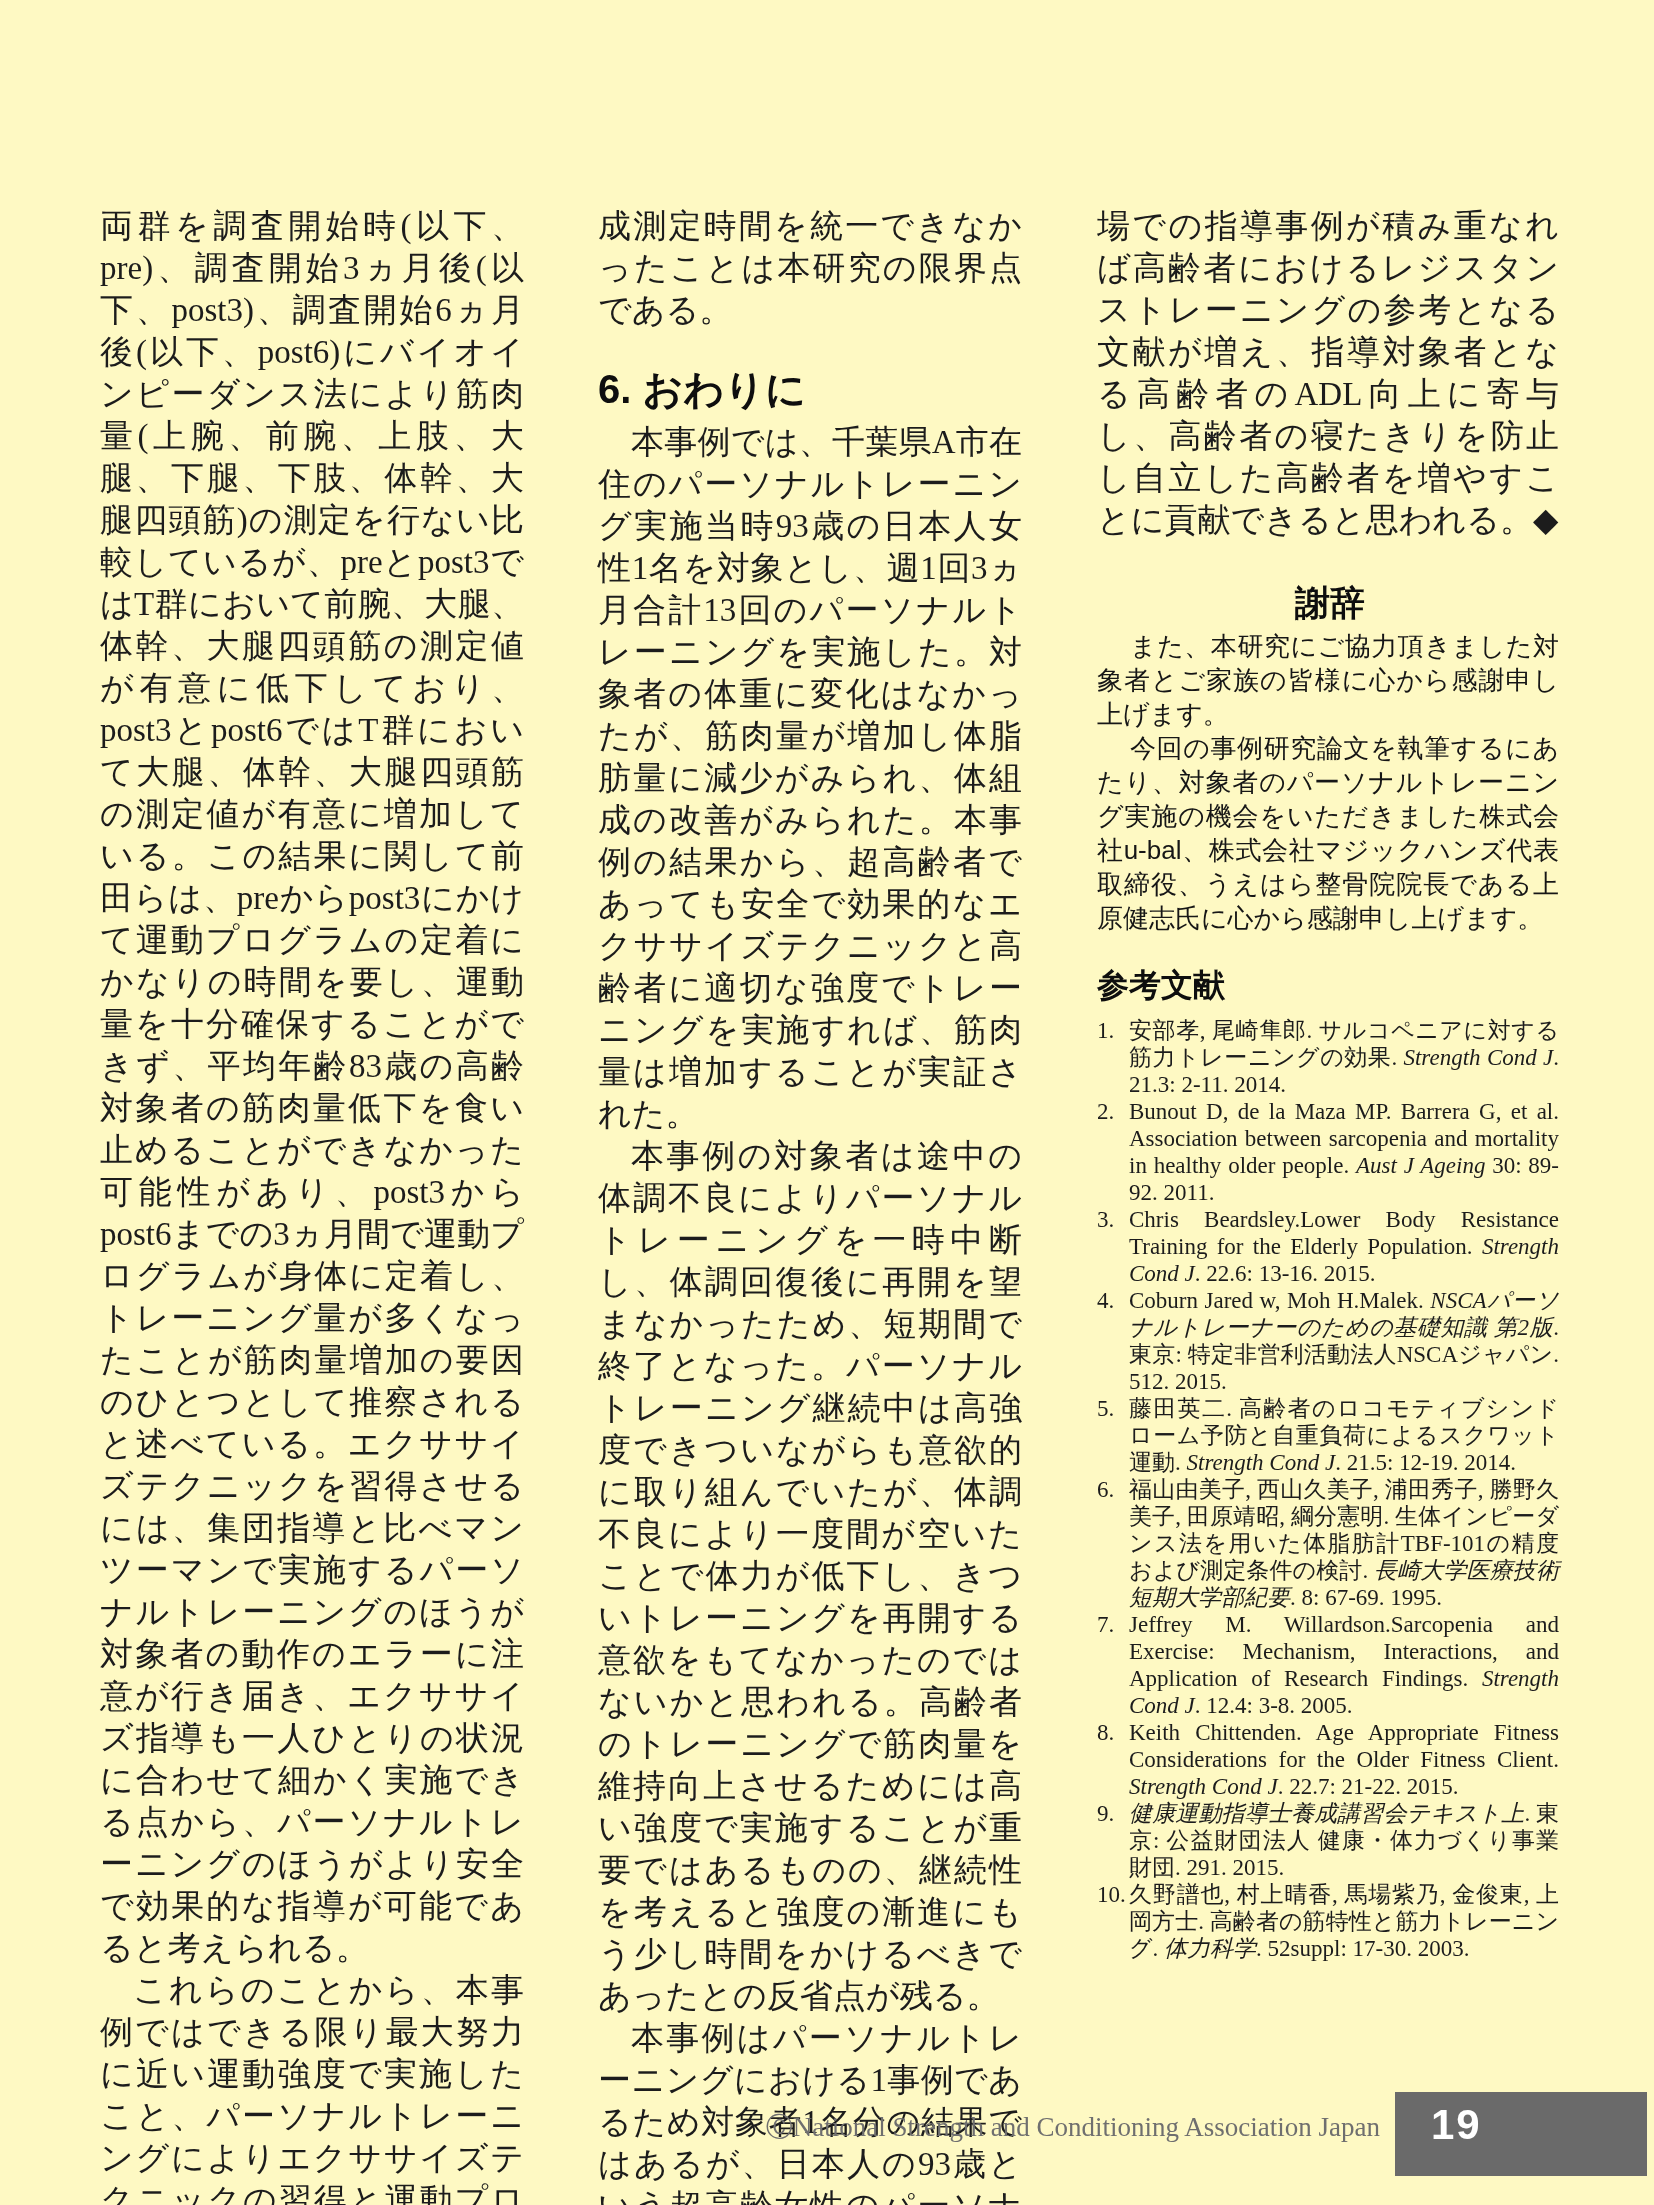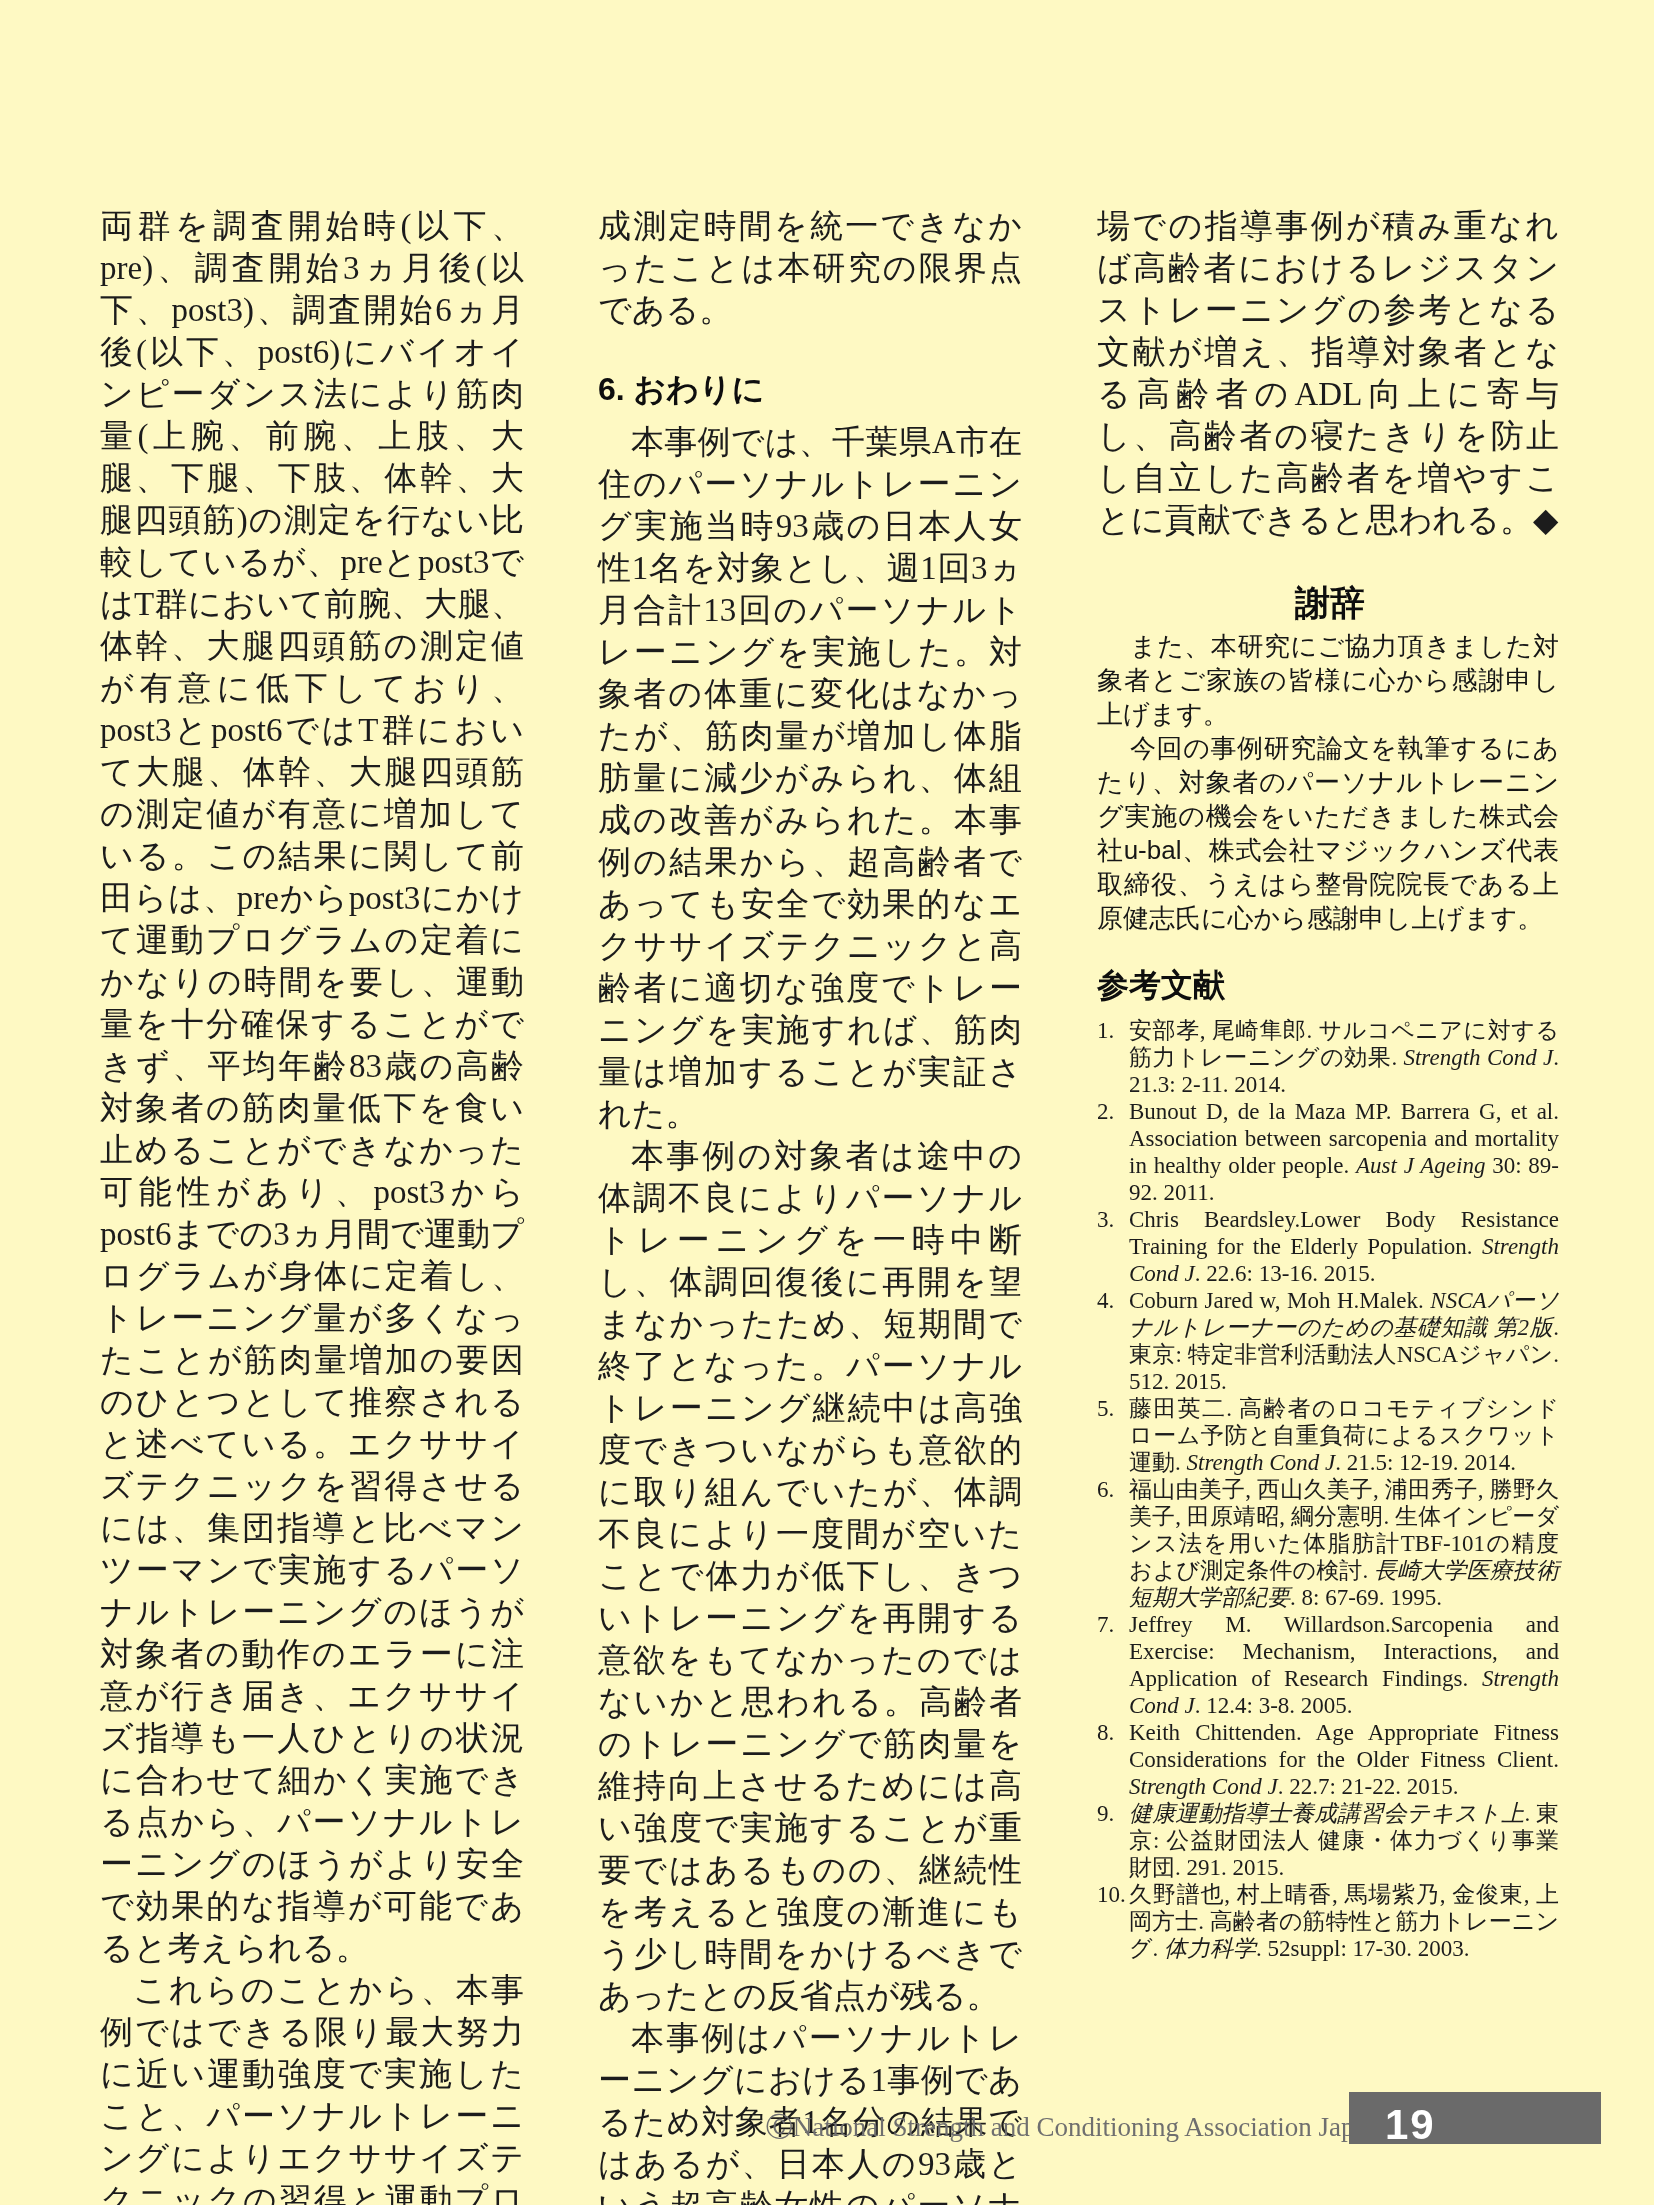--- a/index.html
+++ b/index.html
@@ -19,21 +19,21 @@
 
   p.body {
     font-size:33px; line-height:42px;
     font-family:"Liberation Serif","DejaVu Serif",serif;
     color:#1c1c1c;
   }
   p.body.indent { text-indent:33px; }
 
   h2.section-heading {
     font-family:"Liberation Sans","DejaVu Sans",sans-serif;
-    font-weight:bold; font-size:32px; line-height:40px;
+    font-weight:bold; font-size:40px; line-height:40px;
     color:#0e0e0e;
     margin:38px 0 12px 0;
     text-align:left;
   }
   h3.ack-heading {
     font-family:"Liberation Sans","DejaVu Sans",sans-serif;
     font-weight:bold; font-size:35px; line-height:32px;
     color:#0e0e0e;
     margin:46px 0 10px 4px;
     text-align:center;
@@ -62,22 +62,22 @@
   .refs .ref .num { position:absolute; left:0; top:0; }
   .refs .ref i { font-style:italic; }
 
   .footer-copyright {
     position:absolute; left:0; top:2112px; width:1380px;
     text-align:right;
     font-family:Liberation Serif, serif;
     font-size:27px; line-height:30px;
   }
   .page-number-box {
-    position:absolute; left:1349px; top:2092px;
-    width:252px; height:52px;
+    position:absolute; left:1395px; top:2092px;
+    width:252px; height:84px;
   }
   .page-number-box span {
     display:block;
     padding-left:36px;
     font-family:"Liberation Sans","DejaVu Sans",sans-serif;
     font-weight:bold; font-size:42px; line-height:66px;
     color:#ffffff;
     letter-spacing:2px;
   }
 </style>

